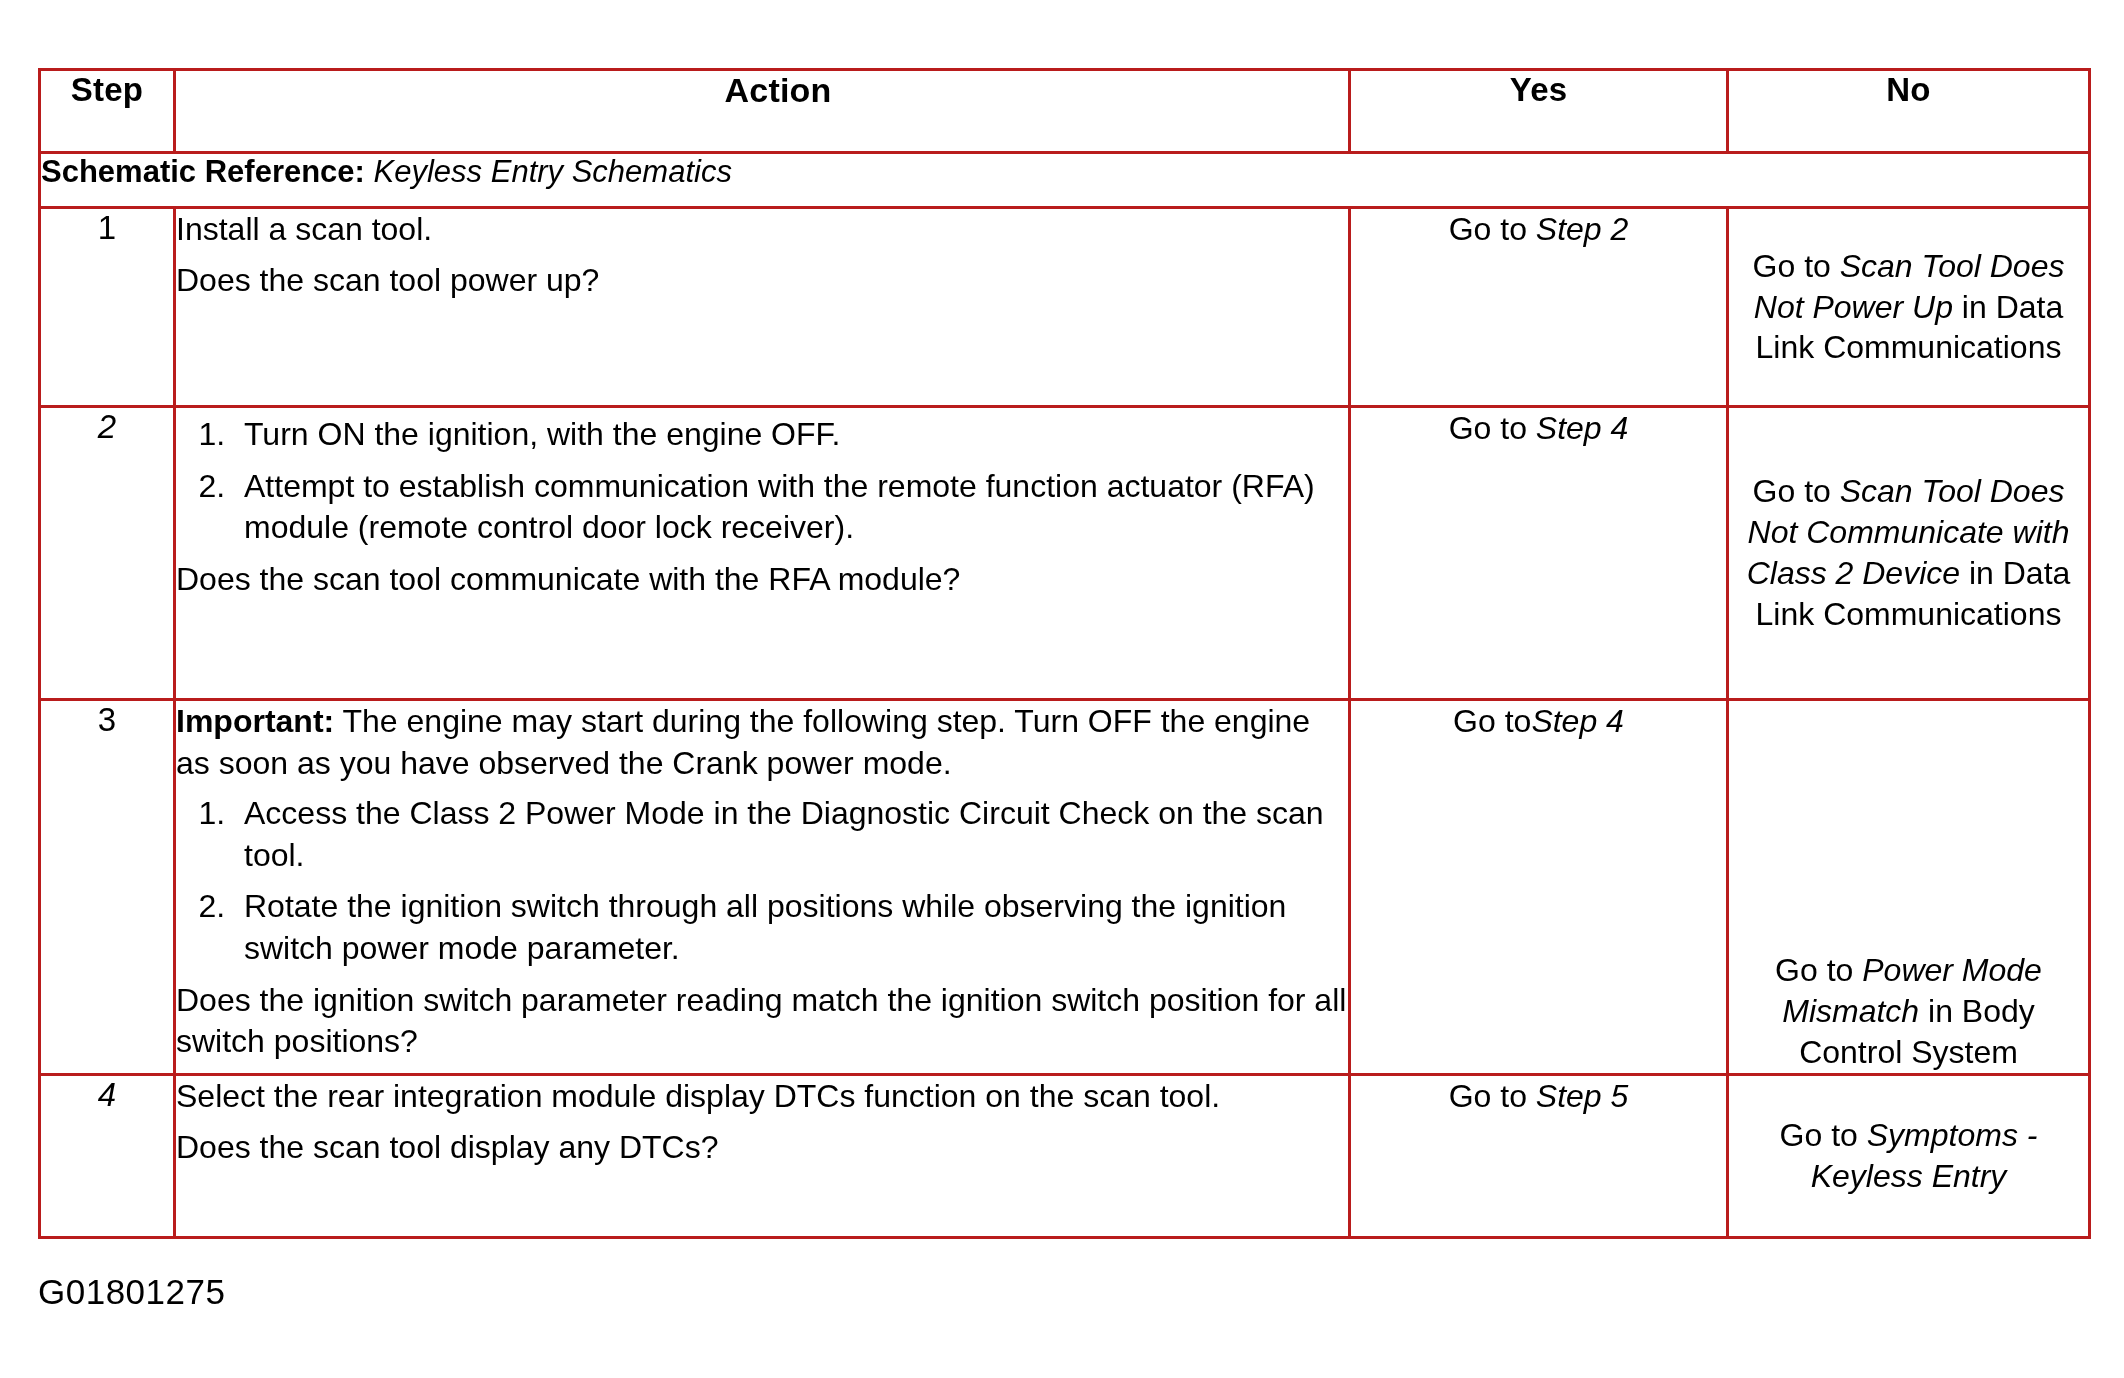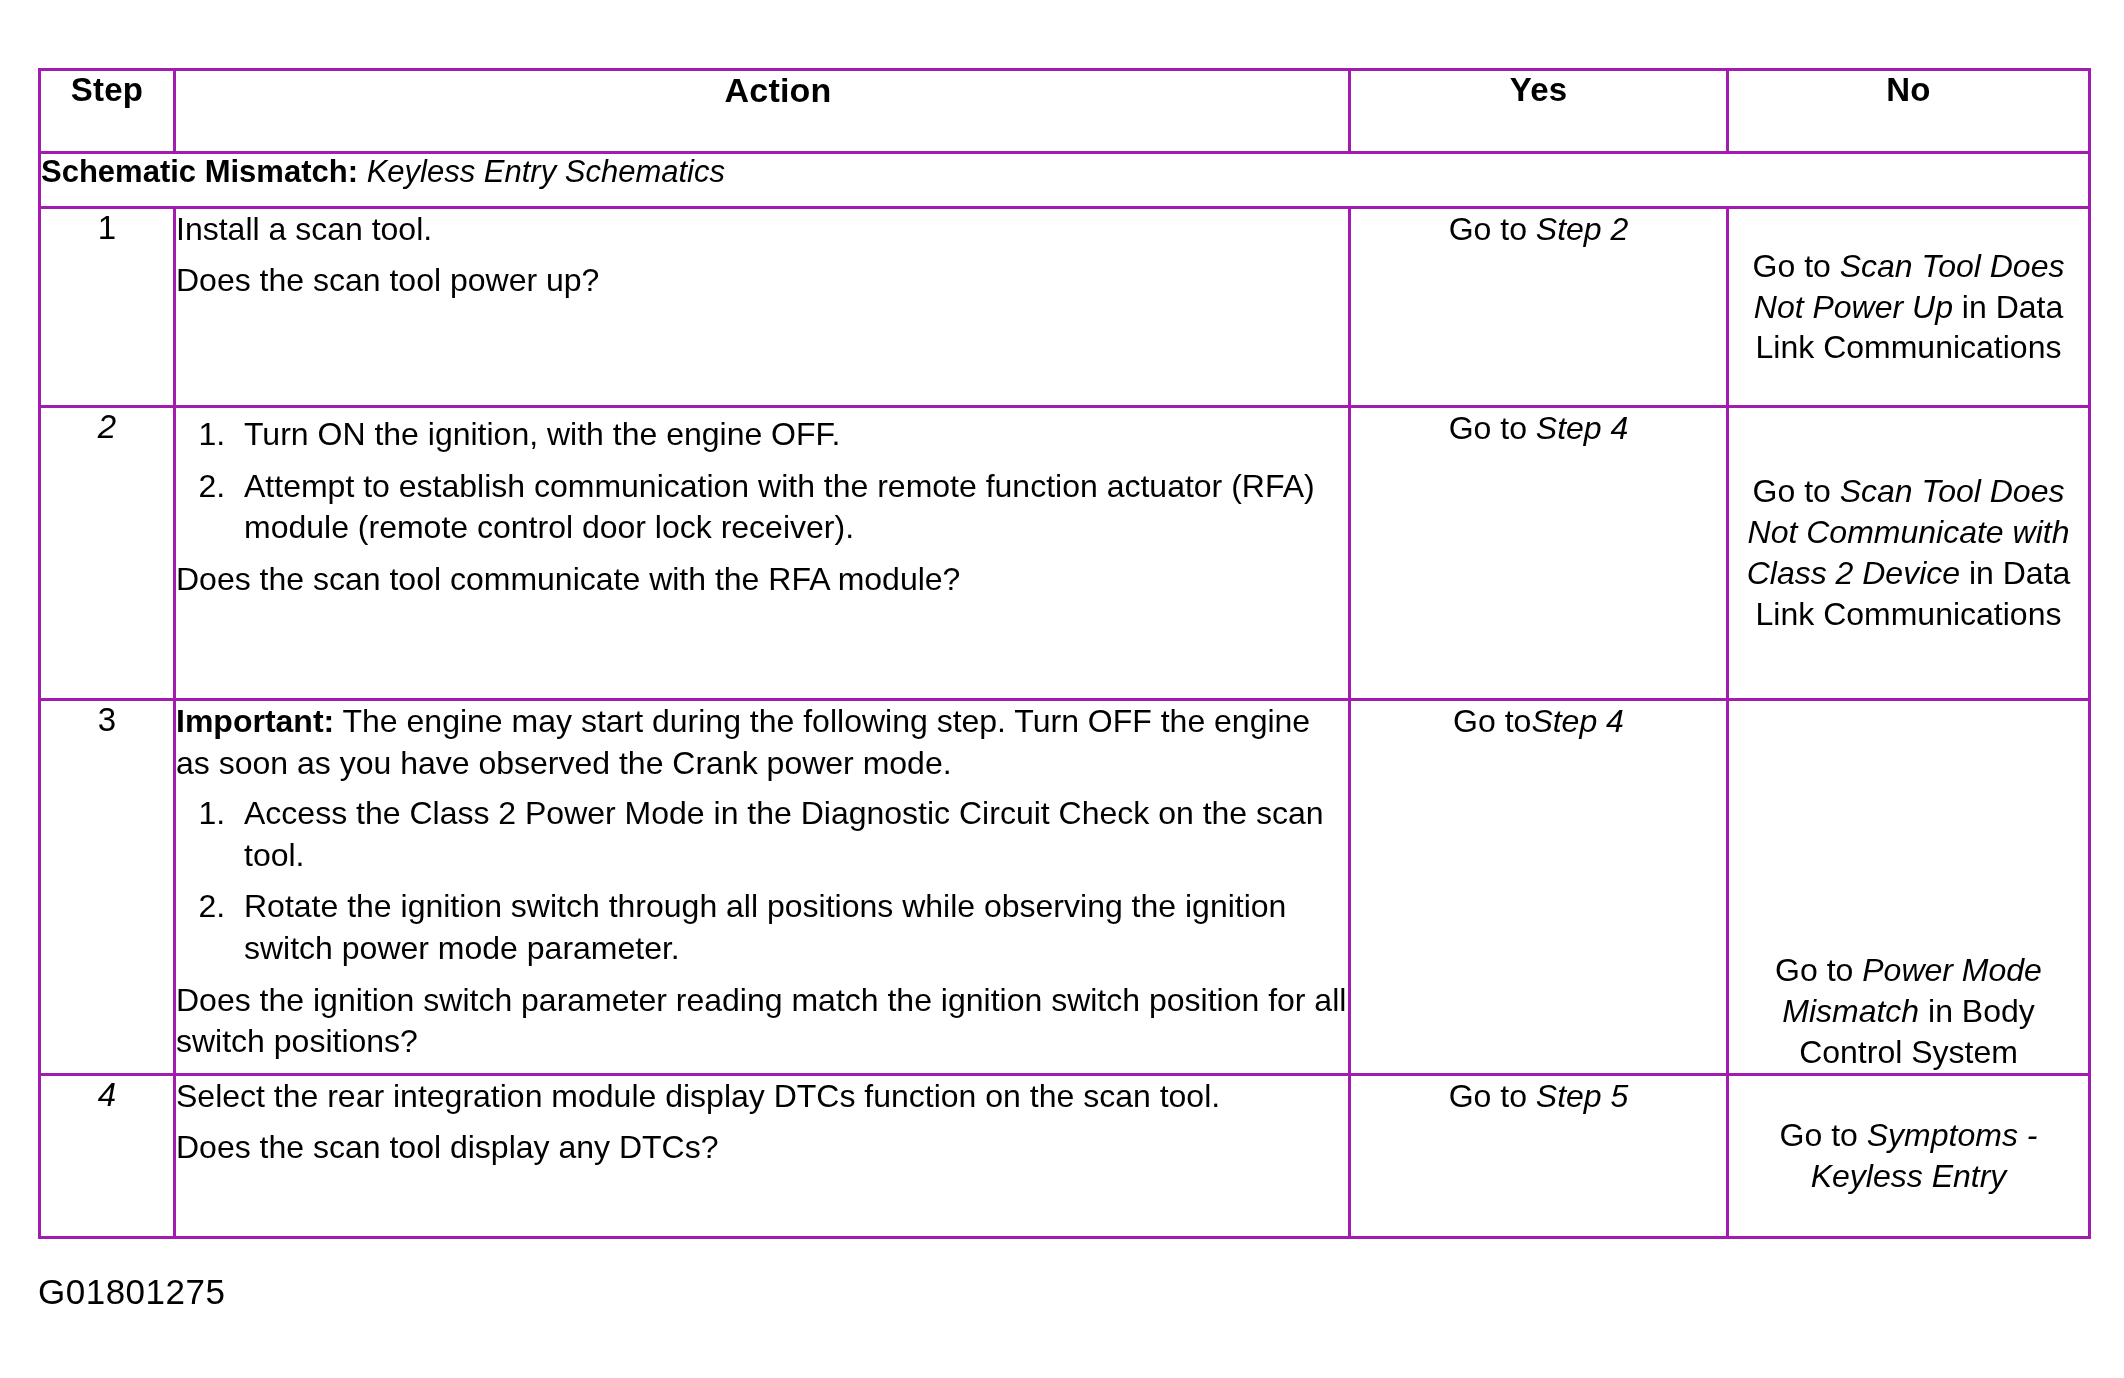--- a/index.html
+++ b/index.html
@@ -24,21 +24,21 @@
   }
 
   table.diag {
     width: 2050px;
     border-collapse: collapse;
     table-layout: fixed;
     background: #fff;
   }
 
   table.diag td, table.diag th {
-    border: 3px solid #a21caf;
+    border: 3px solid #b91c1c;
     padding: 0;
     vertical-align: top;
     background: #fff;
   }
 
   
   col.c-step   { width: 135px; }
   col.c-action { width: 1175px; }
   col.c-yes    { width: 378px; }
   col.c-no     { width: 362px; }
@@ -139,21 +139,21 @@
         <th class="action-h">Action</th>
         <th>Yes</th>
         <th>No</th>
       </tr>
     </thead>
 
     <tbody>
 
       <tr>
         <td class="schem" colspan="4">
-          <span class="lbl">Schematic Mismatch:</span>
+          <span class="lbl">Schematic Reference:</span>
           <span class="val">Keyless Entry Schematics</span>
         </td>
       </tr>
 
       <tr class="r1">
         <td class="stepnum">1</td>
         <td class="action">
           <p>Install a scan tool.</p>
           <p>Does the scan tool power up?</p>
         </td>

